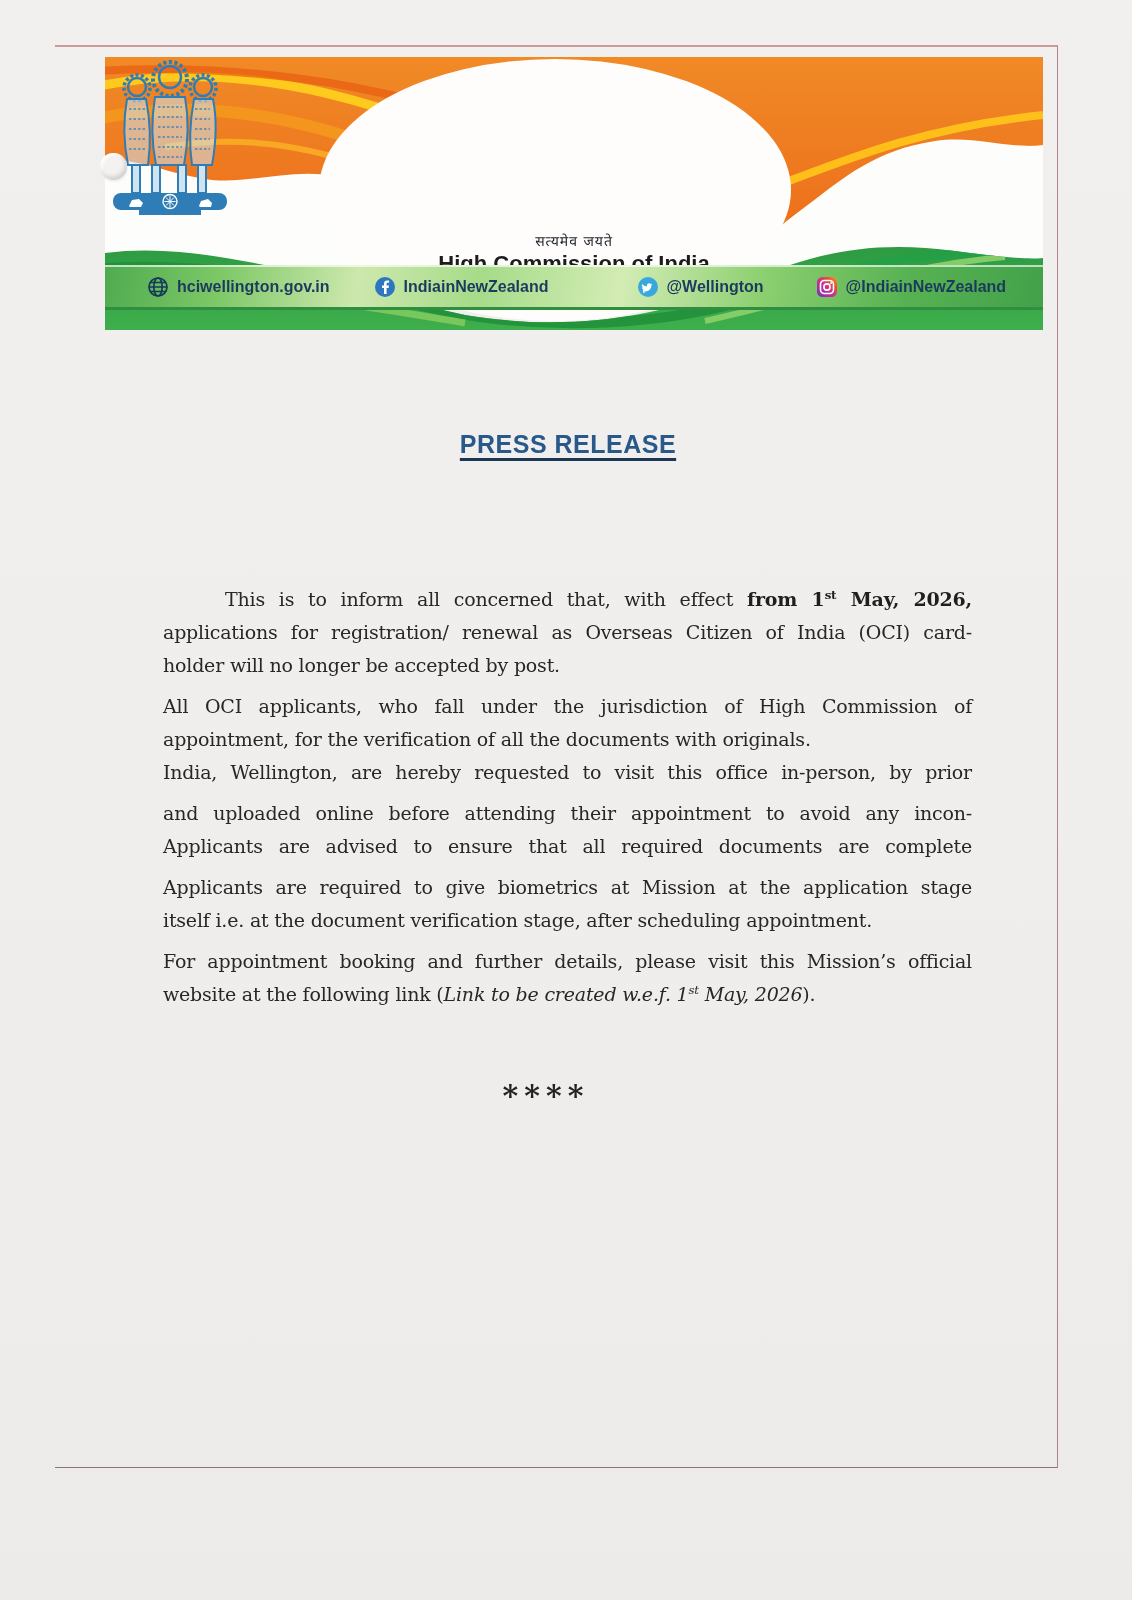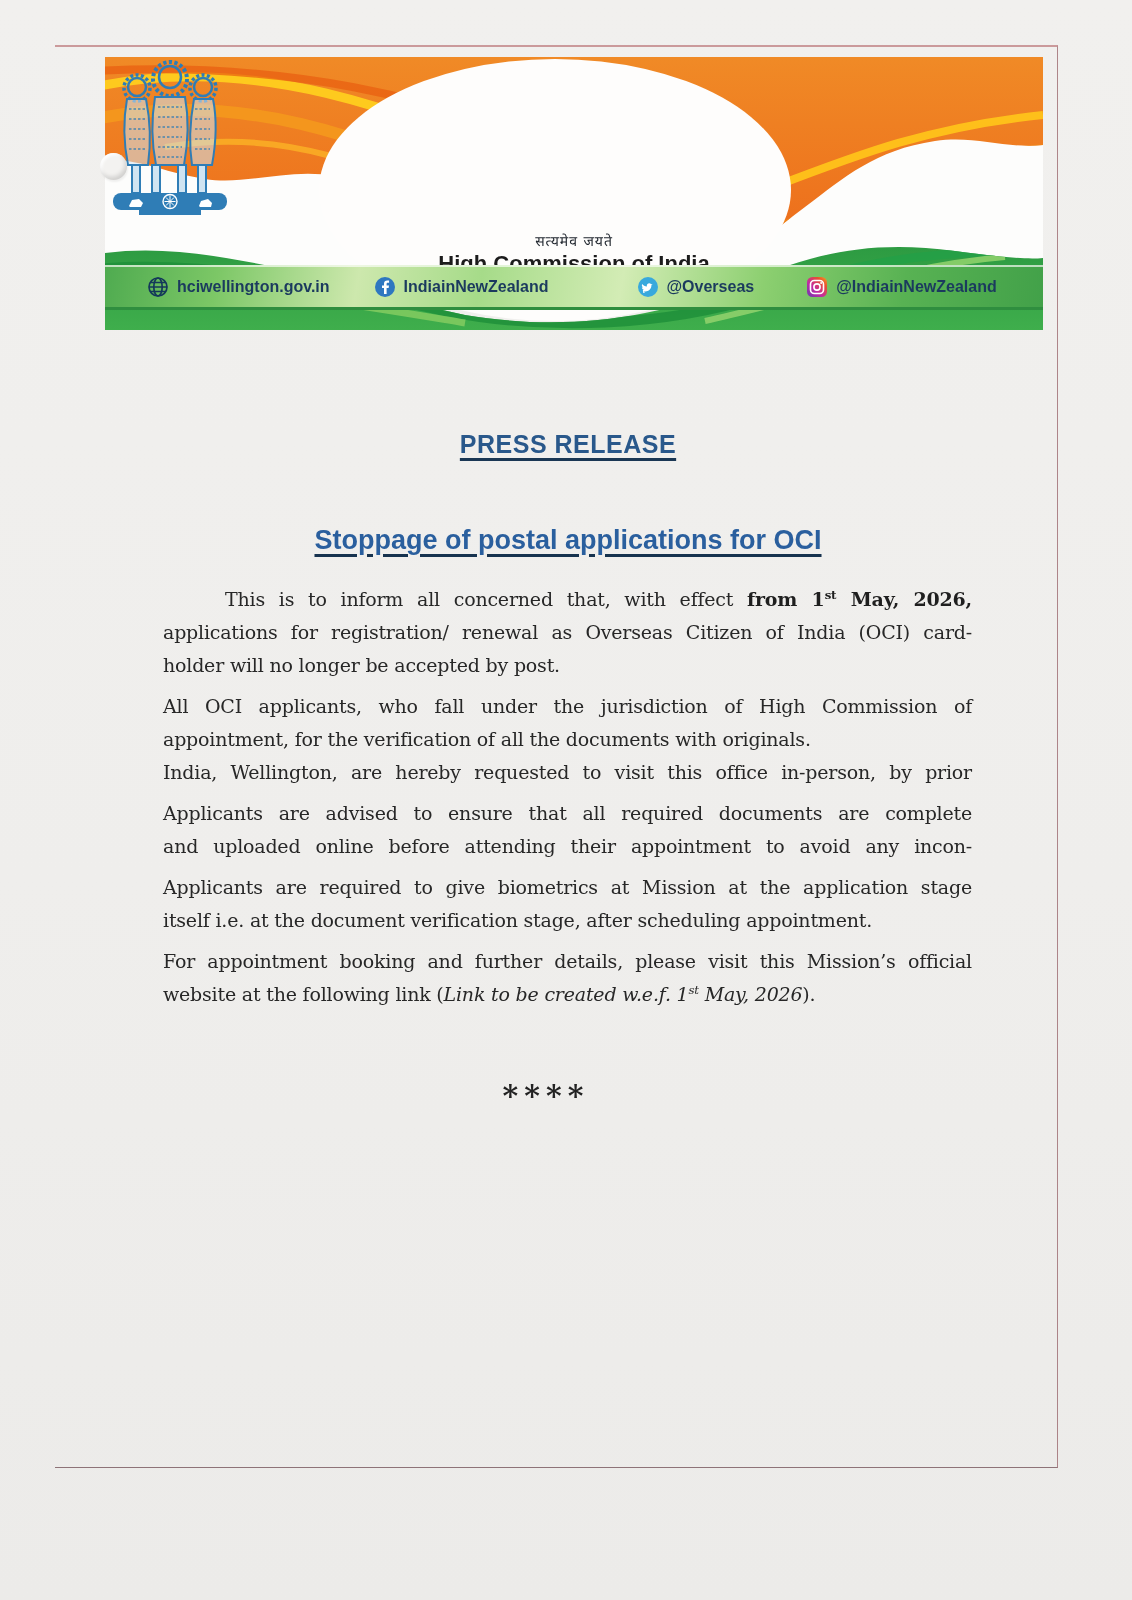--- a/index.html
+++ b/index.html
@@ -189,21 +189,21 @@
           <circle cx="11" cy="11" r="10" fill="#2e77c0"></circle>
           <path d="M12.6,18 v-6 h2 l0.4,-2.4 h-2.4 v-1.5 c0,-0.8 0.3,-1.3 1.3,-1.3 h1.2 V4.6 c-0.4,-0.1-1.1,-0.1-1.9,-0.1 c-1.9,0-3.2,1.1-3.2,3.2 v1.9 H8 V12 h2 v6 Z" fill="#fff"></path>
         </svg>
         <span>IndiainNewZealand</span>
       </div>
       <div class="social-item si-3">
         <svg class="icn" width="22" height="22" viewBox="0 0 22 22">
           <circle cx="11" cy="11" r="10" fill="#38a9dd"></circle>
           <path d="M6,14.8 c1.6,0.9 4.6,1 6.6,-1 c1.6,-1.6 1.9,-3.7 1.8,-4.6 l1.2,-1.3 l-1.5,0.4 c-0.4,-0.6-1.1,-1-1.9,-1 c-1.3,0-2.4,1.1-2.4,2.4 c0,0.2 0,0.5 0.1,0.7 c-1.9,-0.1-3.6,-1-4.7,-2.4 c-0.7,1.2-0.3,2.8 0.9,3.6 c-0.4,0-0.8,-0.1-1.2,-0.3 c0,1.3 0.9,2.4 2.1,2.7 c-0.4,0.1-0.9,0.1-1.3,0.1 c0.4,1 1.4,1.8 2.6,1.8 c-0.7,0.6-1.5,0.9-2.3,0.9 Z" fill="#fff"></path>
         </svg>
-        <span>@Overseas</span>
+        <span>@Wellington</span>
       </div>
       <div class="social-item si-4">
         <svg class="icn" width="22" height="22" viewBox="0 0 22 22">
           <defs>
             <linearGradient id="iggrad" x1="0" y1="1" x2="1" y2="0">
               <stop offset="0" stop-color="#6a3ab2"></stop>
                 <stop offset="0.4" stop-color="#c32aa3"></stop>
               <stop offset="0.75" stop-color="#e8522f"></stop>
                 <stop offset="1" stop-color="#f5a623"></stop>
             </linearGradient>
@@ -216,38 +216,35 @@
         <span>@IndiainNewZealand</span>
       </div>
     </div>
   </div>
 
   <div class="hole"></div>
 
   <div class="doc-title-wrap">
     <span>PRESS RELEASE</span>
   </div>
-  <div class="doc-subject-wrap">
-    <span>Stoppage of postal applications for OCI</span>
-  </div>
 
   <div class="doc-body" id="doc-paragraphs">
       <div class="para">
         <div class="pline indent">This is to inform all concerned that, with effect <b>from 1<sup>st</sup> May, 2026,</b></div>
         <div class="pline">applications for registration/ renewal as Overseas Citizen of India (OCI) card-</div>
         <div class="pline last">holder will no longer be accepted by post.</div>
       </div>
       <div class="para">
         <div class="pline">All OCI applicants, who fall under the jurisdiction of High Commission of</div>
         <div class="pline last">appointment, for the verification of all the documents with originals.</div>
         <div class="pline">India, Wellington, are hereby requested to visit this office in-person, by prior</div>
       </div>
       <div class="para">
+        <div class="pline">and uploaded online before attending their appointment to avoid any incon-</div>
         <div class="pline">Applicants are advised to ensure that all required documents are complete</div>
-        <div class="pline">and uploaded online before attending their appointment to avoid any incon-</div>
       </div>
       <div class="para">
         <div class="pline">Applicants are required to give biometrics at Mission at the application stage</div>
         <div class="pline last">itself i.e. at the document verification stage, after scheduling appointment.</div>
       </div>
       <div class="para">
         <div class="pline">For appointment booking and further details, please visit this Mission’s official</div>
         <div class="pline last">website at the following link (<i>Link to be created w.e.f. 1<sup>st</sup> May, 2026</i>).</div>
       </div>
     </div>

